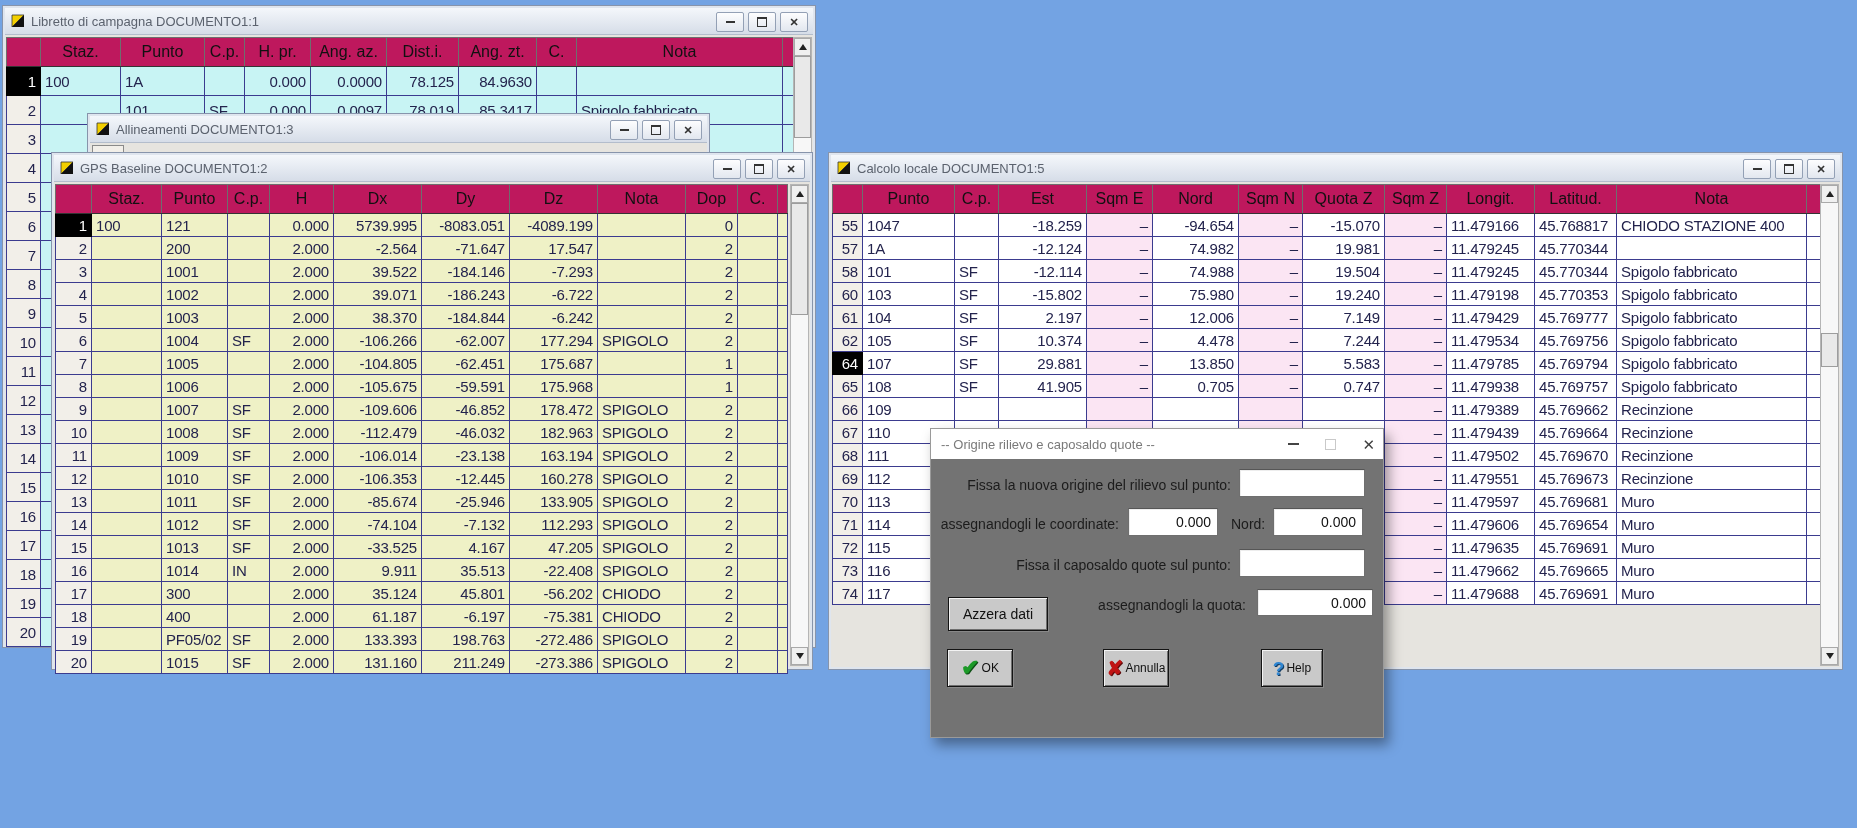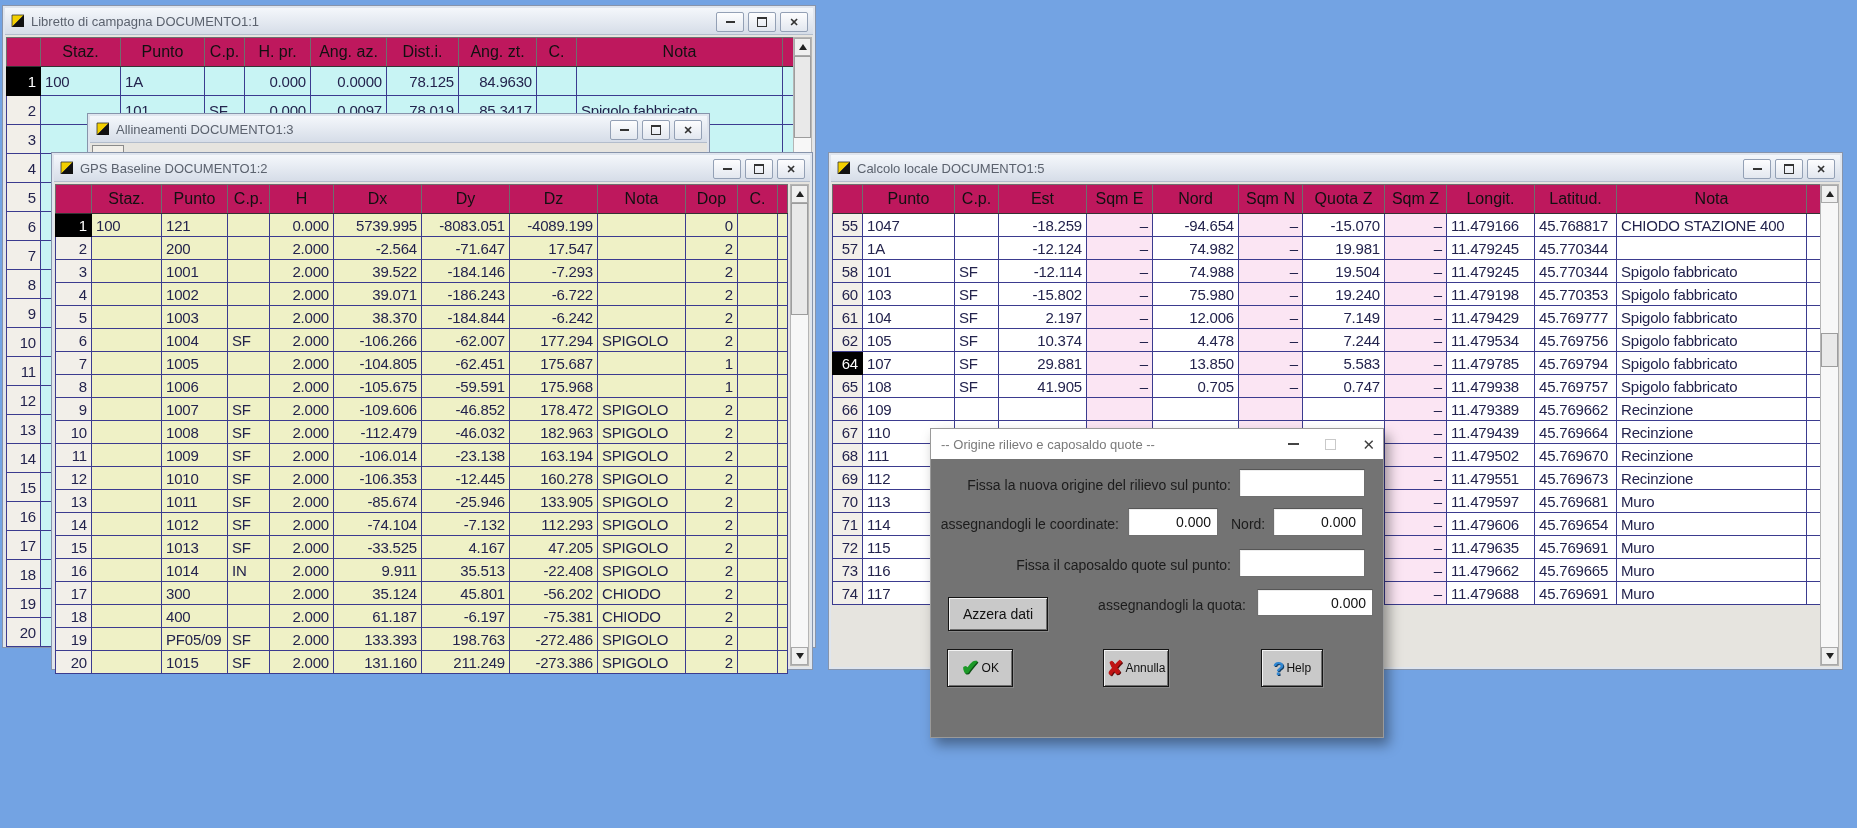--- a/index.html
+++ b/index.html
@@ -727,21 +727,21 @@
           <td>-6.197</td>
           <td>-75.381</td>
           <td>CHIODO</td>
           <td>2</td>
           <td></td>
           <td class="fillcol"></td>
         </tr>
         <tr>
           <td class="rowhdr">19</td>
           <td></td>
-          <td>PF05/09</td>
+          <td>PF05/02</td>
           <td>SF</td>
           <td>2.000</td>
           <td>133.393</td>
           <td>198.763</td>
           <td>-272.486</td>
           <td>SPIGOLO</td>
           <td>2</td>
           <td></td>
           <td class="fillcol"></td>
         </tr>

